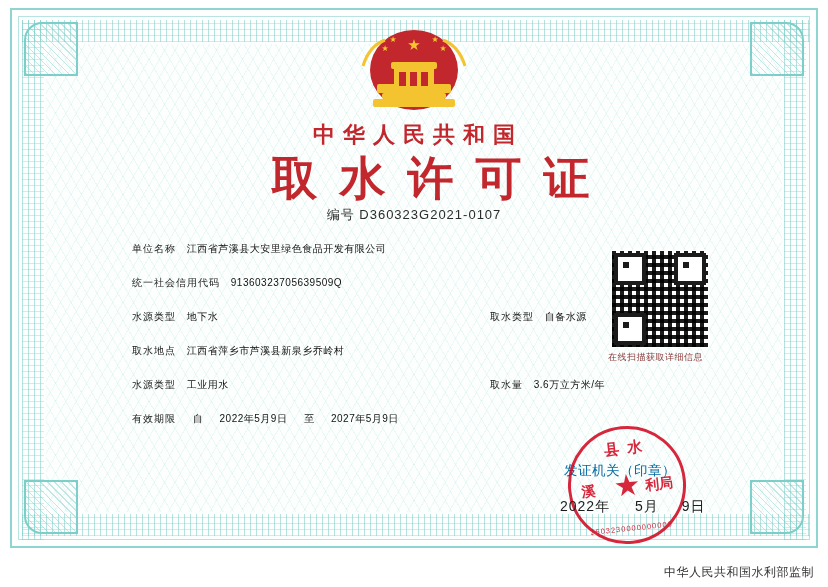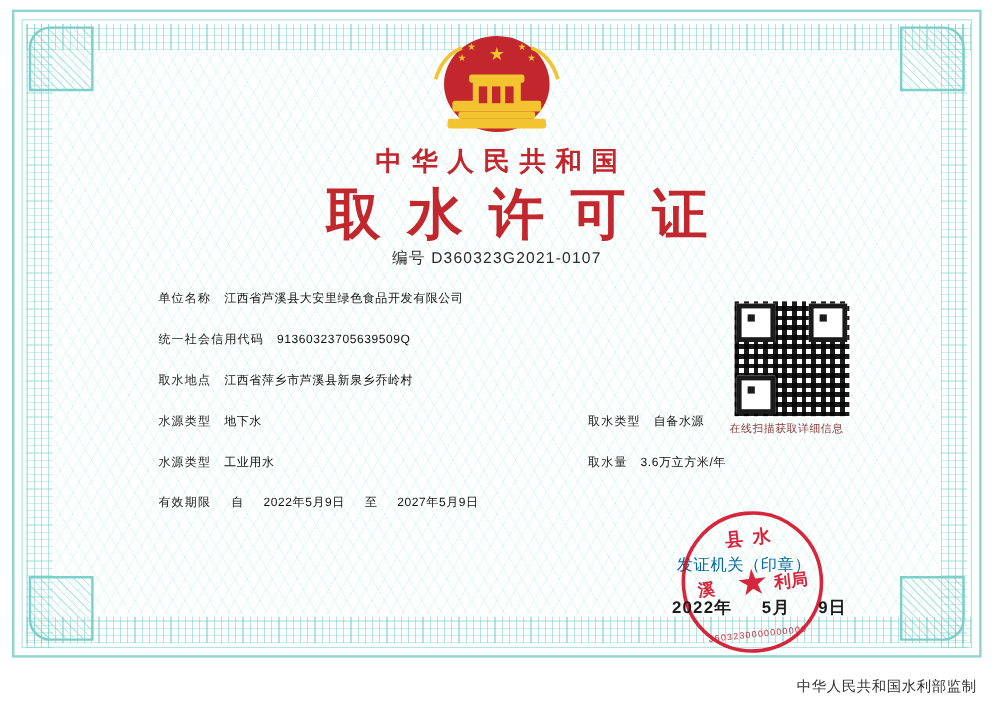--- a/index.html
+++ b/index.html
@@ -287,21 +287,20 @@
     color: #0369a1;
     letter-spacing: 0.5px;
   }
   .issue-date {
     position: absolute;
     left: 548px;
     top: 488px;
     font-size: 14px;
     color: #1b1b1b;
     letter-spacing: 1px;
-    font-weight: bold;
   }
   .issue-date span { display: inline-block; }
   .d-y { min-width: 54px; }
   .d-m { min-width: 26px; margin-left: 16px; }
   .d-d { min-width: 20px; margin-left: 16px; }
 
   
   .footer {
     position: absolute;
     right: 14px;
@@ -376,34 +375,34 @@
         <span class="lbl">单位名称</span>
         <span class="val">江西省芦溪县大安里绿色食品开发有限公司</span>
       </div>
 
       <div class="row">
         <span class="lbl">统一社会信用代码</span>
         <span class="val">91360323705639509Q</span>
       </div>
 
       <div class="row">
-        <span class="lbl">取水地点</span>
-        <span class="val">江西省萍乡市芦溪县新泉乡乔岭村</span>
-      </div>
-
-      <div class="row">
         <span class="lbl">水源类型</span>
         <span class="val">地下水</span>
         <span class="col2">
           <span class="lbl">取水类型</span>
           <span class="val">自备水源</span>
         </span>
       </div>
 
       <div class="row">
+        <span class="lbl">取水地点</span>
+        <span class="val">江西省萍乡市芦溪县新泉乡乔岭村</span>
+      </div>
+
+      <div class="row">
         <span class="lbl">水源类型</span>
         <span class="val">工业用水</span>
         <span class="col2">
           <span class="lbl">取水量</span>
           <span class="val">3.6万立方米/年</span>
         </span>
       </div>
 
       <div class="row">
         <span class="lbl">有效期限</span>

